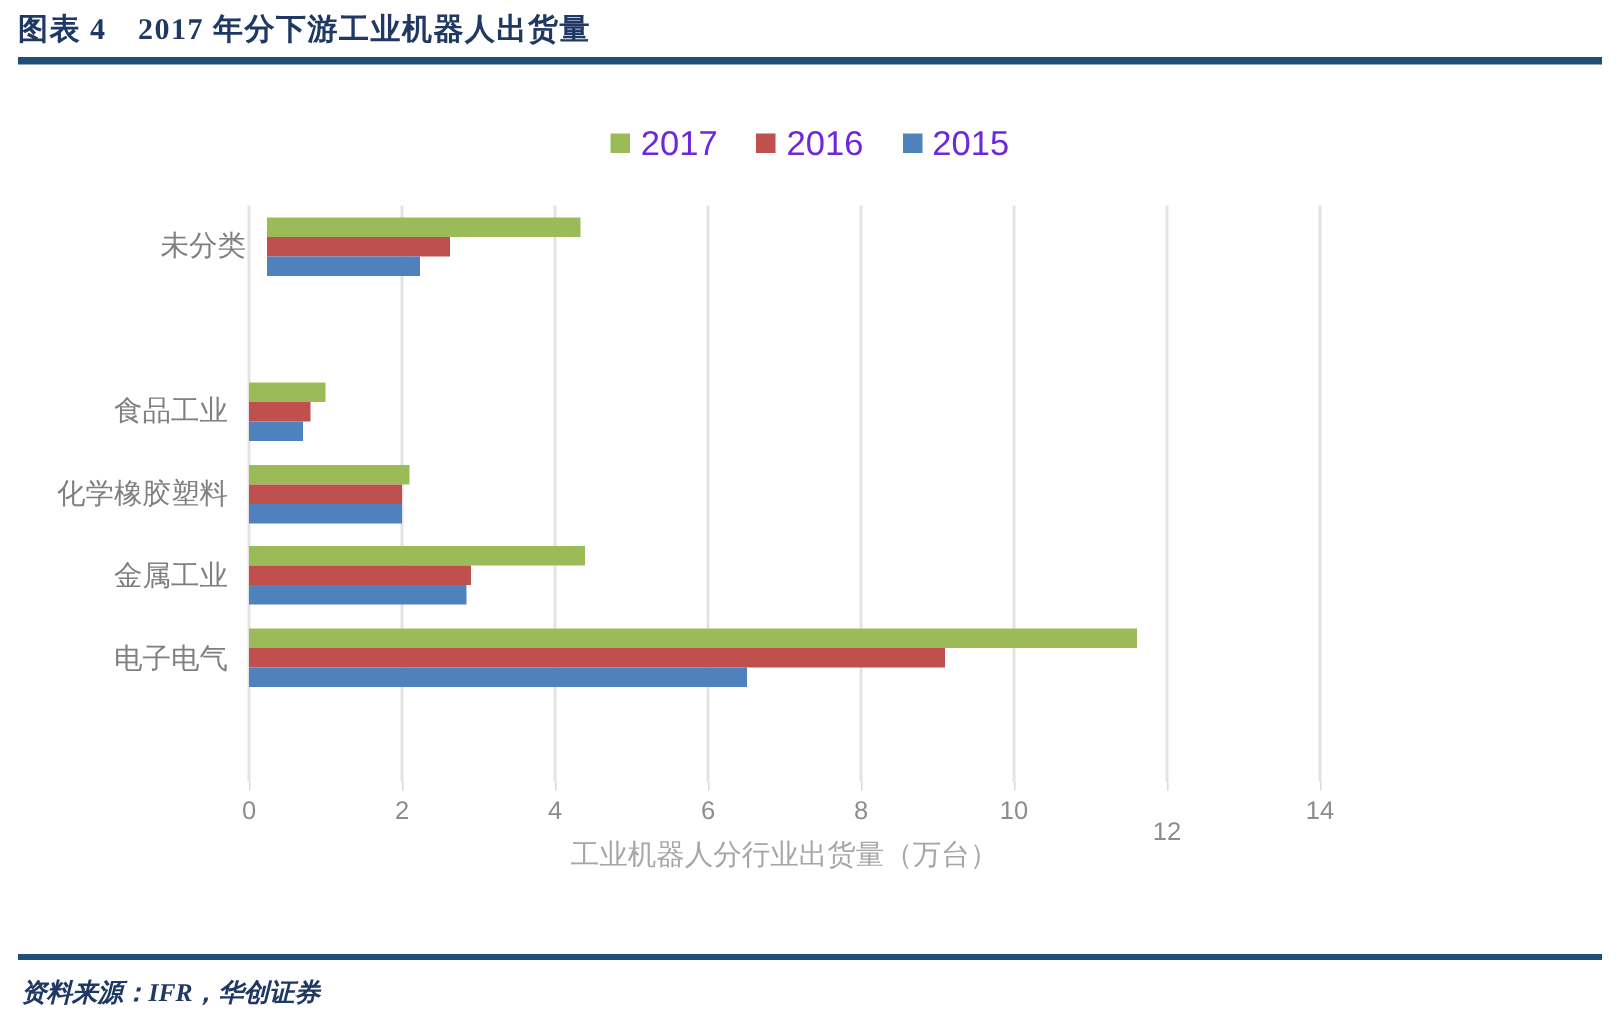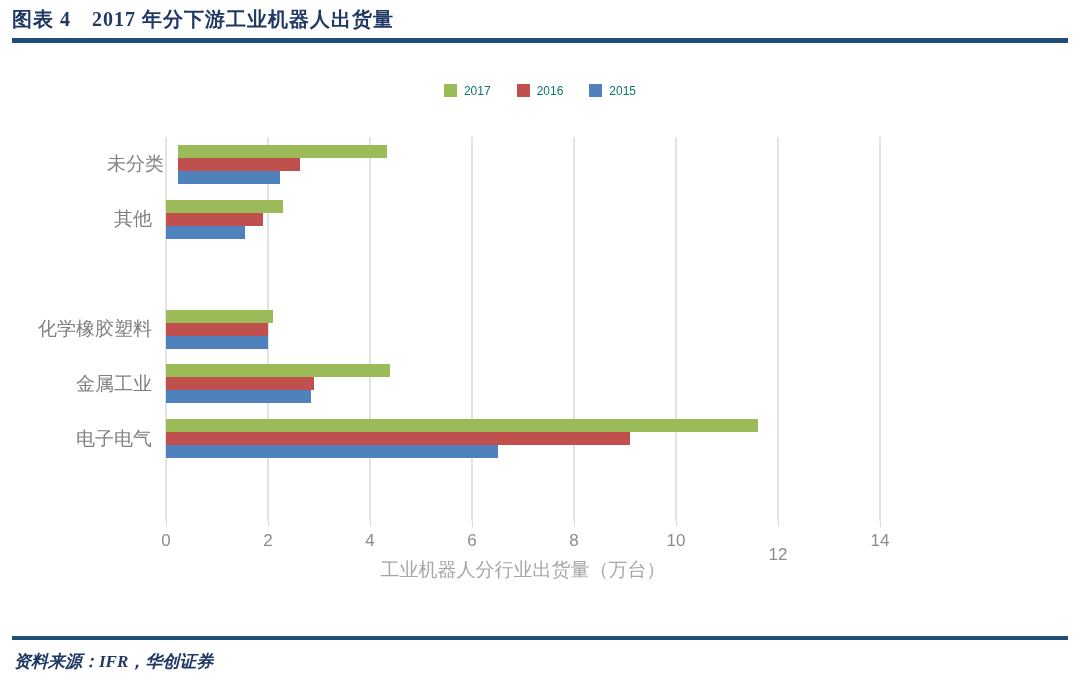--- a/index.html
+++ b/index.html
@@ -79,22 +79,22 @@
     display: flex;
     align-items: center;
     gap: 7px;
   }
   .legend-swatch {
     width: 13px;
     height: 13px;
     display: block;
   }
   .legend-label {
-    font-size: 12px;
-    color: #0f766e;
+    font-size: 23px;
+    color: #6d28d9;
     line-height: 1;
   }
 
   
   #chart {
     position: absolute;
     left: 0;
     top: 120px;
     width: 1080px;
     height: 500px;
@@ -213,25 +213,25 @@
       <div class="axis-tick-label" style="left: 612px; margin-top: 14px;">12</div>
       <div class="gridline" style="left: 713px; background: rgb(227, 227, 227);"></div>
       <div class="tick-mark" style="left: 714px;"></div>
       <div class="axis-tick-label" style="left: 714px;">14</div>
       <div class="cat-group" style="top: 7.92857px; height: 39px; margin-left: 12px;">
         <div class="cat-label">未分类</div>
         <div class="bar bar-2017" title="未分类 2017: 4.1" style="top: 0px; width: 209.1px; background: rgb(155, 187, 89);"></div>
         <div class="bar bar-2016" title="未分类 2016: 2.4" style="top: 13px; width: 122.4px; background: rgb(192, 80, 77);"></div>
         <div class="bar bar-2015" title="未分类 2015: 2" style="top: 26px; width: 102px; background: rgb(79, 129, 189);"></div>
       </div>
-      <div class="cat-group" style="top: 62.7857px; height: 39px;">
-        <div class="cat-label">其他</div>
-        <div class="bar bar-2017" title="其他 2017: 2.3" style="top: 0px; width: 117.3px; background: rgb(155, 187, 89);"></div>
-        <div class="bar bar-2016" title="其他 2016: 1.9" style="top: 13px; width: 96.9px; background: rgb(192, 80, 77);"></div>
-        <div class="bar bar-2015" title="其他 2015: 1.55" style="top: 26px; width: 79.05px; background: rgb(79, 129, 189);"></div>
+      <div class="cat-group" style="top: 117.643px; height: 39px;">
+        <div class="cat-label">食品工业</div>
+        <div class="bar bar-2017" title="食品工业 2017: 1" style="top: 0px; width: 51px; background: rgb(155, 187, 89);"></div>
+        <div class="bar bar-2016" title="食品工业 2016: 0.8" style="top: 13px; width: 40.8px; background: rgb(192, 80, 77);"></div>
+        <div class="bar bar-2015" title="食品工业 2015: 0.7" style="top: 26px; width: 35.7px; background: rgb(79, 129, 189);"></div>
       </div>
       <div class="cat-group" style="top: 172.5px; height: 39px; font-family: Liberation Serif, serif;">
         <div class="cat-label">化学橡胶塑料</div>
         <div class="bar bar-2017" title="化学橡胶塑料 2017: 2.1" style="top: 0px; width: 107.1px; background: rgb(155, 187, 89);"></div>
         <div class="bar bar-2016" title="化学橡胶塑料 2016: 2" style="top: 13px; width: 102px; background: rgb(192, 80, 77);"></div>
         <div class="bar bar-2015" title="化学橡胶塑料 2015: 2" style="top: 26px; width: 102px; background: rgb(79, 129, 189);"></div>
       </div>
       <div class="cat-group" style="top: 227.357px; height: 39px;">
         <div class="cat-label">金属工业</div>
         <div class="bar bar-2017" title="金属工业 2017: 4.4" style="top: 0px; width: 224.4px; background: rgb(155, 187, 89);"></div>

